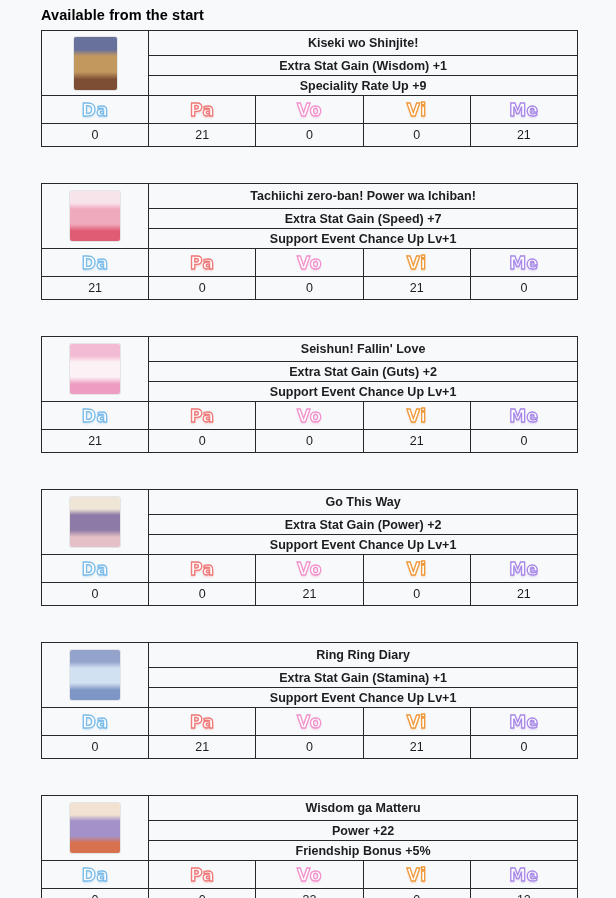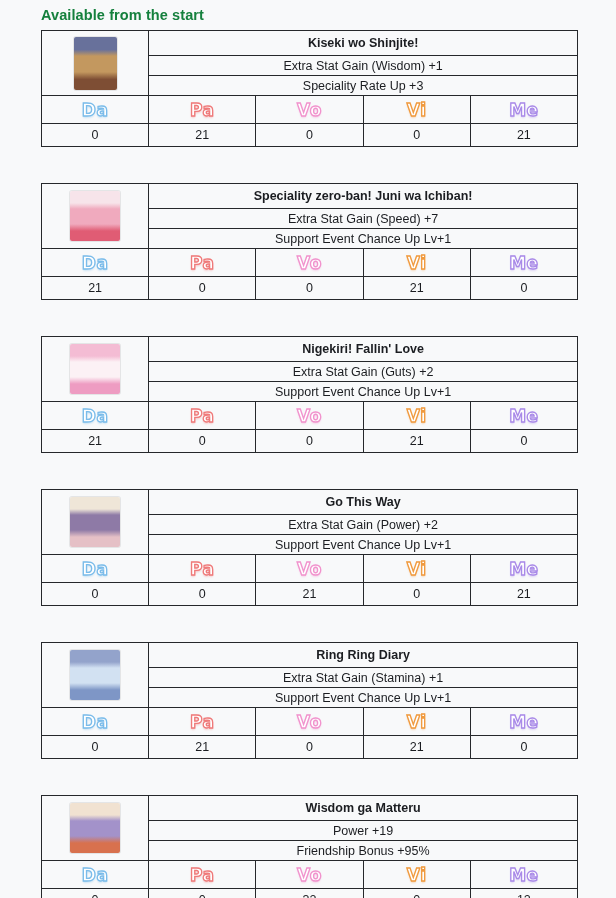--- a/index.html
+++ b/index.html
@@ -9,41 +9,41 @@
     font-family:"Liberation Sans", sans-serif;
     color:#17181c;
     overflow:hidden;
   }
   .page{
     padding:5px 0 0 41px;
   }
   h2.section-heading{
     font-size:14.5px;
     font-weight:700;
-    color:#15803d;
+    color:#000000;
     margin:2px 0 7px 0;
     letter-spacing:0.1px;
   }
   table.song-table{
     border-collapse:collapse;
     width:537px;
     margin-bottom:36px;
     table-layout:fixed;
   }
   table.song-table td{
     border:1px solid #26282b;
     text-align:center;
     vertical-align:middle;
     font-size:12.5px;
     color:#1b1d21;
     padding:0 4px;
   }
   col.c{ width:20%; }
   .row-title td{ height:25px; font-weight:700; }
-  .row-effect td{ height:20px; font-weight:400; }
+  .row-effect td{ height:20px; font-weight:700; }
   .row-stats td{ height:28px; padding:1px 0; }
   .row-values td{ height:23px; }
   .jacket-cell{ padding:2px 0 !important; }
   .jacket{
     display:inline-block;
     border-radius:2px;
     box-shadow:0 0 0 1px rgba(0,0,0,0.08);
     vertical-align:middle;
   }
   .jacket.square{ width:50px; height:50px; }
@@ -77,21 +77,21 @@
       <tr class="row-title">
         <td rowspan="3" class="jacket-cell">
           <span class="jacket portrait" style="background: linear-gradient(rgb(104, 113, 155) 0%, rgb(104, 113, 155) 24%, rgb(195, 152, 95) 36%, rgb(195, 152, 95) 66%, rgb(126, 78, 52) 80%, rgb(126, 78, 52) 100%);"></span>
         </td>
         <td colspan="4">Kiseki wo Shinjite!</td>
       </tr>
       <tr class="row-effect">
         <td colspan="4">Extra Stat Gain (Wisdom) +1</td>
       </tr>
       <tr class="row-effect">
-        <td colspan="4">Speciality Rate Up +3</td>
+        <td colspan="4">Speciality Rate Up +9</td>
       </tr>
       <tr class="row-stats">
             <td><span class="stat-bubble" style="-webkit-text-stroke: 1.3px rgb(123, 188, 234); text-shadow: rgb(123, 188, 234) 0px 0px 1px, rgba(123, 188, 234, 0.333) 0px 2px 2px;">Da</span></td>
             <td><span class="stat-bubble" style="-webkit-text-stroke: 1.3px rgb(239, 122, 122); text-shadow: rgb(239, 122, 122) 0px 0px 1px, rgba(239, 122, 122, 0.333) 0px 2px 2px;">Pa</span></td>
             <td><span class="stat-bubble" style="-webkit-text-stroke: 1.3px rgb(241, 147, 205); text-shadow: rgb(241, 147, 205) 0px 0px 1px, rgba(241, 147, 205, 0.333) 0px 2px 2px;">Vo</span></td>
             <td><span class="stat-bubble" style="-webkit-text-stroke: 1.3px rgb(240, 154, 62); text-shadow: rgb(240, 154, 62) 0px 0px 1px, rgba(240, 154, 62, 0.333) 0px 2px 2px;">Vi</span></td>
             <td><span class="stat-bubble" style="-webkit-text-stroke: 1.3px rgb(169, 138, 232); text-shadow: rgb(169, 138, 232) 0px 0px 1px, rgba(169, 138, 232, 0.333) 0px 2px 2px;">Me</span></td>
           </tr>
       <tr class="row-values">
             <td>0</td>
@@ -109,21 +109,21 @@
           <col class="c">
           <col class="c">
           <col class="c">
           <col class="c">
     </colgroup>
     <tbody>
       <tr class="row-title">
         <td rowspan="3" class="jacket-cell">
           <span class="jacket square" style="background: linear-gradient(rgb(247, 228, 234) 0%, rgb(247, 228, 234) 24%, rgb(240, 170, 190) 36%, rgb(240, 170, 190) 66%, rgb(224, 92, 116) 80%, rgb(224, 92, 116) 100%);"></span>
         </td>
-        <td colspan="4">Speciality zero-ban! Juni wa Ichiban!</td>
+        <td colspan="4">Tachiichi zero-ban! Power wa Ichiban!</td>
       </tr>
       <tr class="row-effect">
         <td colspan="4">Extra Stat Gain (Speed) +7</td>
       </tr>
       <tr class="row-effect">
         <td colspan="4">Support Event Chance Up Lv+1</td>
       </tr>
       <tr class="row-stats">
             <td><span class="stat-bubble" style="-webkit-text-stroke: 1.3px rgb(123, 188, 234); text-shadow: rgb(123, 188, 234) 0px 0px 1px, rgba(123, 188, 234, 0.333) 0px 2px 2px;">Da</span></td>
             <td><span class="stat-bubble" style="-webkit-text-stroke: 1.3px rgb(239, 122, 122); text-shadow: rgb(239, 122, 122) 0px 0px 1px, rgba(239, 122, 122, 0.333) 0px 2px 2px;">Pa</span></td>
@@ -147,21 +147,21 @@
           <col class="c">
           <col class="c">
           <col class="c">
           <col class="c">
     </colgroup>
     <tbody>
       <tr class="row-title">
         <td rowspan="3" class="jacket-cell">
           <span class="jacket square" style="background: linear-gradient(rgb(244, 188, 212) 0%, rgb(244, 188, 212) 24%, rgb(252, 241, 245) 36%, rgb(252, 241, 245) 66%, rgb(238, 156, 194) 80%, rgb(238, 156, 194) 100%);"></span>
         </td>
-        <td colspan="4">Nigekiri! Fallin' Love</td>
+        <td colspan="4">Seishun! Fallin' Love</td>
       </tr>
       <tr class="row-effect">
         <td colspan="4">Extra Stat Gain (Guts) +2</td>
       </tr>
       <tr class="row-effect">
         <td colspan="4">Support Event Chance Up Lv+1</td>
       </tr>
       <tr class="row-stats">
             <td><span class="stat-bubble" style="-webkit-text-stroke: 1.3px rgb(123, 188, 234); text-shadow: rgb(123, 188, 234) 0px 0px 1px, rgba(123, 188, 234, 0.333) 0px 2px 2px;">Da</span></td>
             <td><span class="stat-bubble" style="-webkit-text-stroke: 1.3px rgb(239, 122, 122); text-shadow: rgb(239, 122, 122) 0px 0px 1px, rgba(239, 122, 122, 0.333) 0px 2px 2px;">Pa</span></td>
@@ -264,24 +264,24 @@
           <col class="c">
     </colgroup>
     <tbody>
       <tr class="row-title">
         <td rowspan="3" class="jacket-cell">
           <span class="jacket square" style="background: linear-gradient(rgb(241, 226, 209) 0%, rgb(241, 226, 209) 24%, rgb(163, 146, 202) 36%, rgb(163, 146, 202) 66%, rgb(216, 113, 78) 80%, rgb(216, 113, 78) 100%);"></span>
         </td>
         <td colspan="4">Wisdom ga Matteru</td>
       </tr>
       <tr class="row-effect">
-        <td colspan="4">Power +19</td>
-      </tr>
-      <tr class="row-effect">
-        <td colspan="4">Friendship Bonus +95%</td>
+        <td colspan="4">Power +22</td>
+      </tr>
+      <tr class="row-effect">
+        <td colspan="4">Friendship Bonus +5%</td>
       </tr>
       <tr class="row-stats">
             <td><span class="stat-bubble" style="-webkit-text-stroke: 1.3px rgb(123, 188, 234); text-shadow: rgb(123, 188, 234) 0px 0px 1px, rgba(123, 188, 234, 0.333) 0px 2px 2px;">Da</span></td>
             <td><span class="stat-bubble" style="-webkit-text-stroke: 1.3px rgb(239, 122, 122); text-shadow: rgb(239, 122, 122) 0px 0px 1px, rgba(239, 122, 122, 0.333) 0px 2px 2px;">Pa</span></td>
             <td><span class="stat-bubble" style="-webkit-text-stroke: 1.3px rgb(241, 147, 205); text-shadow: rgb(241, 147, 205) 0px 0px 1px, rgba(241, 147, 205, 0.333) 0px 2px 2px;">Vo</span></td>
             <td><span class="stat-bubble" style="-webkit-text-stroke: 1.3px rgb(240, 154, 62); text-shadow: rgb(240, 154, 62) 0px 0px 1px, rgba(240, 154, 62, 0.333) 0px 2px 2px;">Vi</span></td>
             <td><span class="stat-bubble" style="-webkit-text-stroke: 1.3px rgb(169, 138, 232); text-shadow: rgb(169, 138, 232) 0px 0px 1px, rgba(169, 138, 232, 0.333) 0px 2px 2px;">Me</span></td>
           </tr>
       <tr class="row-values">
             <td>0</td>

